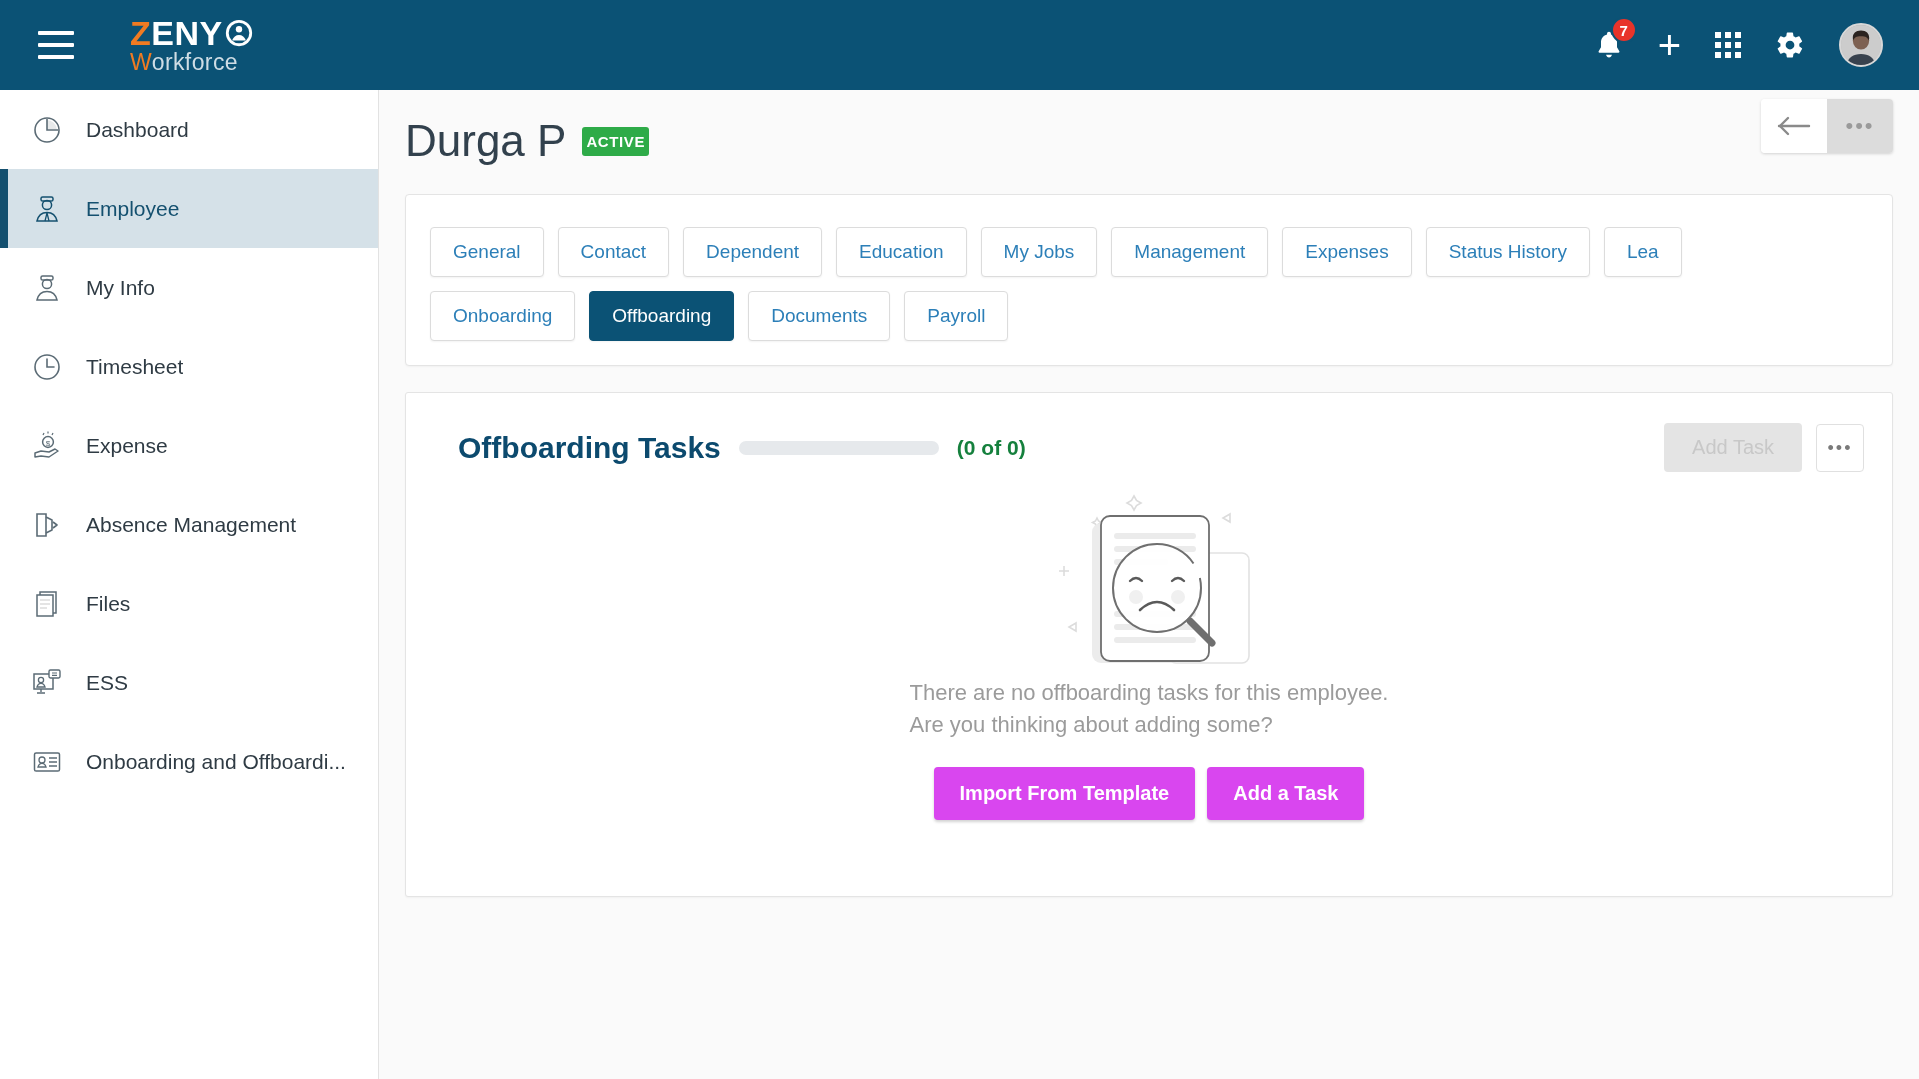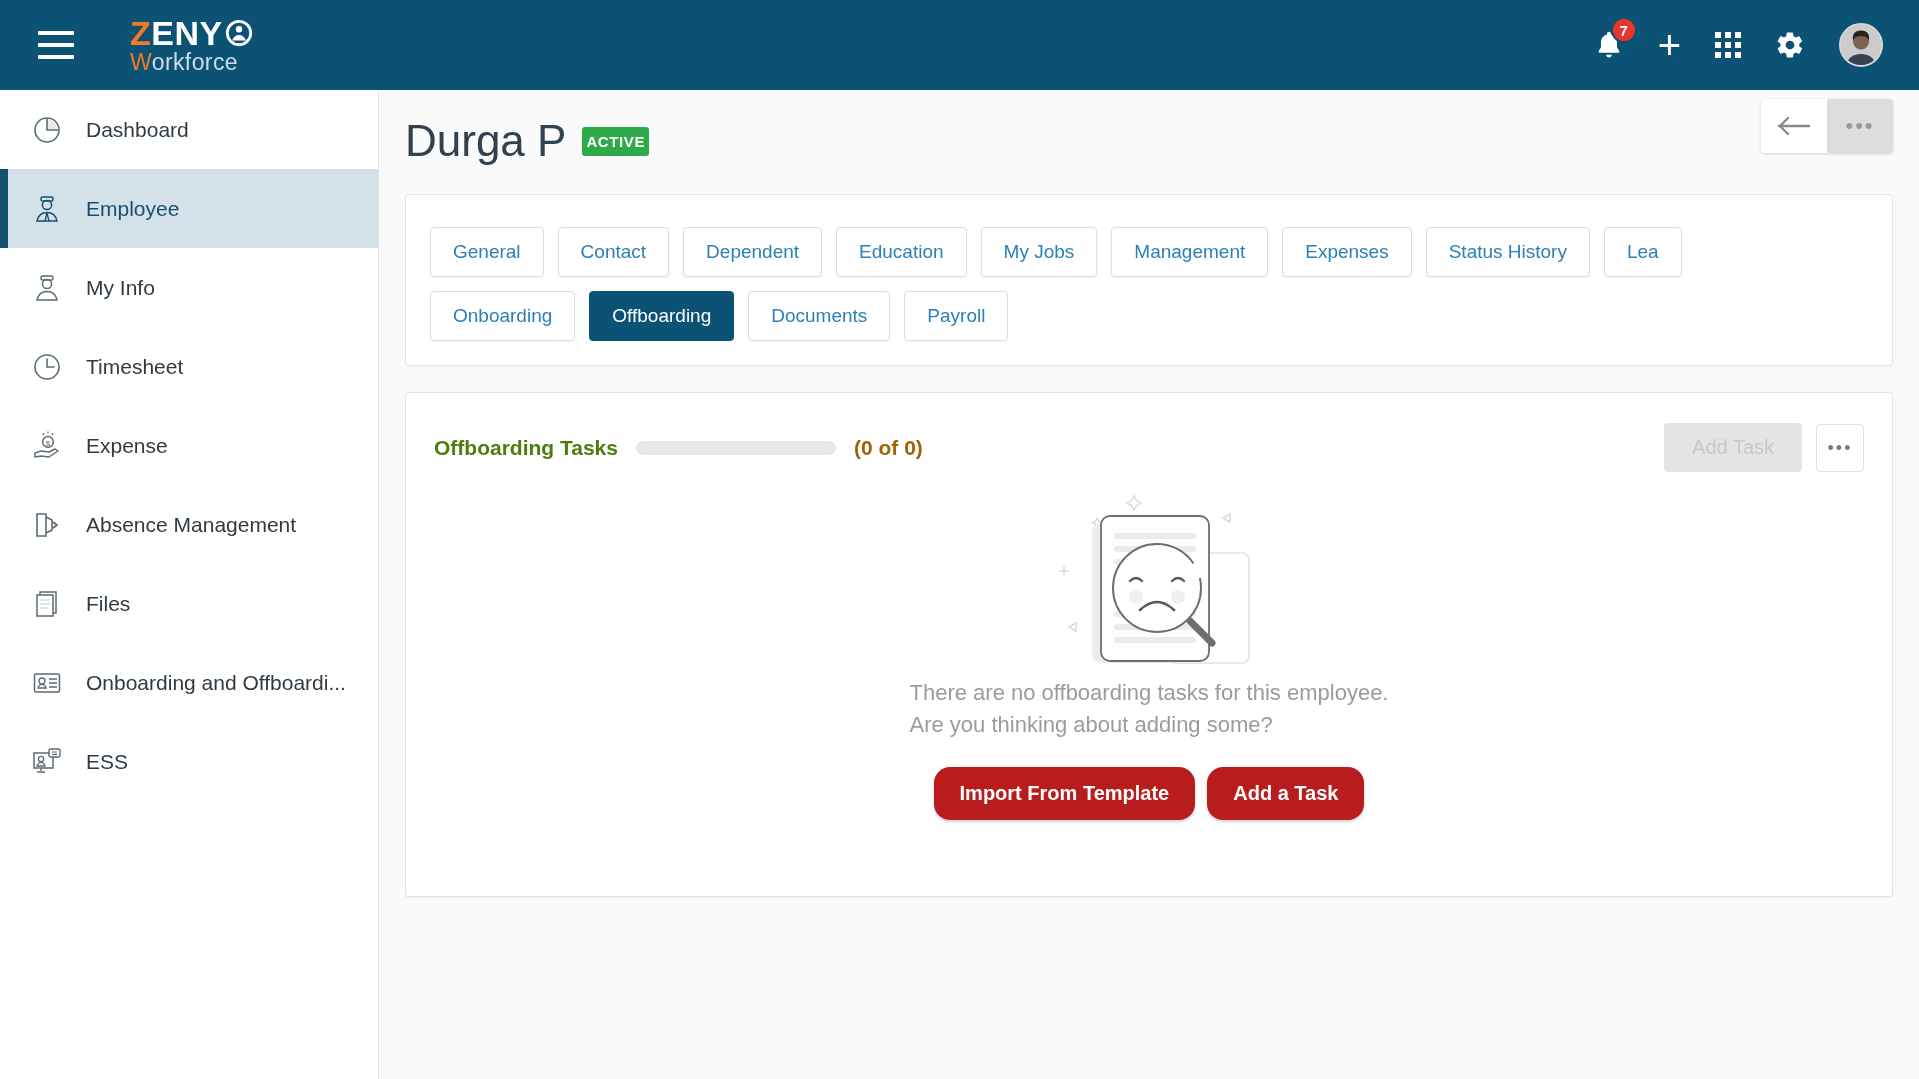--- a/index.html
+++ b/index.html
@@ -125,26 +125,26 @@
   .tasks-card {
     margin: 26px 26px 0 26px;
     background: #fff; border: 1px solid #e4e4e4; border-radius: 3px;
     height: 505px; position: relative;
     box-shadow: 0 1px 2px rgba(0,0,0,.04);
   }
   .tasks-head {
     display: flex; align-items: center;
     padding: 30px 28px 0 28px;
   }
-  .tasks-title { font-size: 21px; font-weight: bold; color: #4d7c0f; }
+  .tasks-title { font-size: 30px; font-weight: bold; color: #0c4a6e; margin-left: 24px; }
   .progress {
     width: 200px; height: 14px; background: #e6e9ec;
     border-radius: 7px; margin: 0 18px;
   }
-  .tasks-count { font-size: 21px; font-weight: bold; color: #a16207; }
+  .tasks-count { font-size: 21px; font-weight: bold; color: #15803d; }
   .tasks-head-actions { margin-left: auto; display: flex; align-items: center; gap: 14px; }
   .btn-disabled {
     background: #e4e4e4; color: #c8c8c8; border: none; border-radius: 4px;
     font-size: 20px; padding: 13px 28px; cursor: default;
   }
   .icon-box {
     width: 48px; height: 48px; border: 1px solid #e0e0e0; background:#fff;
     border-radius: 4px; display: flex; align-items: center; justify-content: center;
     cursor: pointer;
   }
@@ -152,21 +152,21 @@
   .empty-wrap {
     position: absolute; left: 0; right: 0; top: 78px;
     display: flex; flex-direction: column; align-items: center;
   }
   .empty-text {
     color: #9b9b9b; font-size: 22px; line-height: 1.45;
     margin-top: 6px;
   }
   .empty-buttons { display: flex; gap: 12px; margin-top: 26px; }
   .btn-primary {
-    background: #b91c1c; color: #fff; border: none; border-radius: 16px;
+    background: #d946ef; color: #fff; border: none; border-radius: 4px;
     font-size: 20px; font-weight: bold; padding: 15px 26px; cursor: pointer;
     box-shadow: 0 2px 3px rgba(0,0,0,.18);
   }
 </style>
 </head>
 <body>
 
 <div class="topbar">
   <div class="hamburger">
     <span></span>
@@ -304,40 +304,40 @@
           <rect x="8" y="3" width="16" height="21" fill="none" stroke="#5b6b75" stroke-width="1.5"></rect>
           <rect x="5" y="6" width="16" height="21" fill="#fff" stroke="#5b6b75" stroke-width="1.5"></rect>
           <path d="M8 11h10M8 15h10M8 19h7" stroke="#dcdcdc" stroke-width="1.4"></path>
         </svg>
       </span>
       <span class="nav-label">Files</span>
     </div>
     <div class="nav-item">
       <span class="nav-ico">
         <svg width="30" height="30" viewBox="0 0 30 30">
-          <rect x="2.5" y="6" width="25" height="18" rx="1.6" fill="none" stroke="#5b6b75" stroke-width="1.5"></rect>
-          <circle cx="10" cy="13" r="3" fill="none" stroke="#5b6b75" stroke-width="1.3"></circle>
-          <path d="M6 20c.8-2.6 2-3.6 4-3.6s3.2 1 4 3.6z" fill="none" stroke="#5b6b75" stroke-width="1.3"></path>
-          <path d="M17 11h8M17 15h8M17 19h8" stroke="#5b6b75" stroke-width="1.3"></path>
-        </svg>
-      </span>
-      <span class="nav-label">Onboarding and Offboardi...</span>
-    </div>
-    <div class="nav-item">
-      <span class="nav-ico">
-        <svg width="30" height="30" viewBox="0 0 30 30">
           <rect x="2" y="6" width="19" height="15" fill="none" stroke="#5b6b75" stroke-width="1.5"></rect>
           <circle cx="9" cy="12" r="2.6" fill="none" stroke="#5b6b75" stroke-width="1.3"></circle>
           <path d="M5 19c.8-2.6 2.2-3.6 4-3.6S12.2 16.4 13 19z" fill="none" stroke="#5b6b75" stroke-width="1.3"></path>
           <path d="M9 21v3M5 25h8" stroke="#5b6b75" stroke-width="1.4"></path>
           <rect x="17" y="2" width="11" height="8" rx="1.4" fill="#fff" stroke="#5b6b75" stroke-width="1.4"></rect>
           <path d="M20 5h5M20 7.4h5" stroke="#5b6b75" stroke-width="1.1"></path>
         </svg>
       </span>
       <span class="nav-label">ESS</span>
+    </div>
+    <div class="nav-item">
+      <span class="nav-ico">
+        <svg width="30" height="30" viewBox="0 0 30 30">
+          <rect x="2.5" y="6" width="25" height="18" rx="1.6" fill="none" stroke="#5b6b75" stroke-width="1.5"></rect>
+          <circle cx="10" cy="13" r="3" fill="none" stroke="#5b6b75" stroke-width="1.3"></circle>
+          <path d="M6 20c.8-2.6 2-3.6 4-3.6s3.2 1 4 3.6z" fill="none" stroke="#5b6b75" stroke-width="1.3"></path>
+          <path d="M17 11h8M17 15h8M17 19h8" stroke="#5b6b75" stroke-width="1.3"></path>
+        </svg>
+      </span>
+      <span class="nav-label">Onboarding and Offboardi...</span>
     </div>
   </div>
 
 <div class="main">
 
   <div class="page-head">
     <span class="page-title">Durga P</span>
     <span class="status-badge">ACTIVE</span>
 
     <div class="head-actions">

